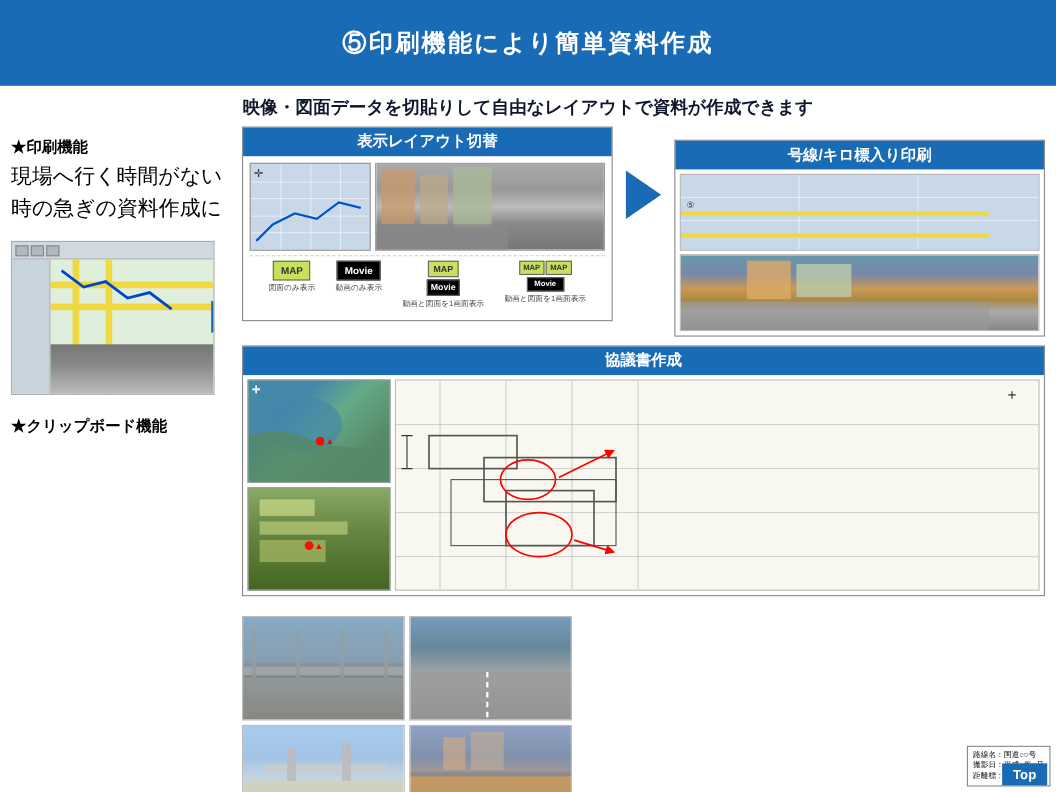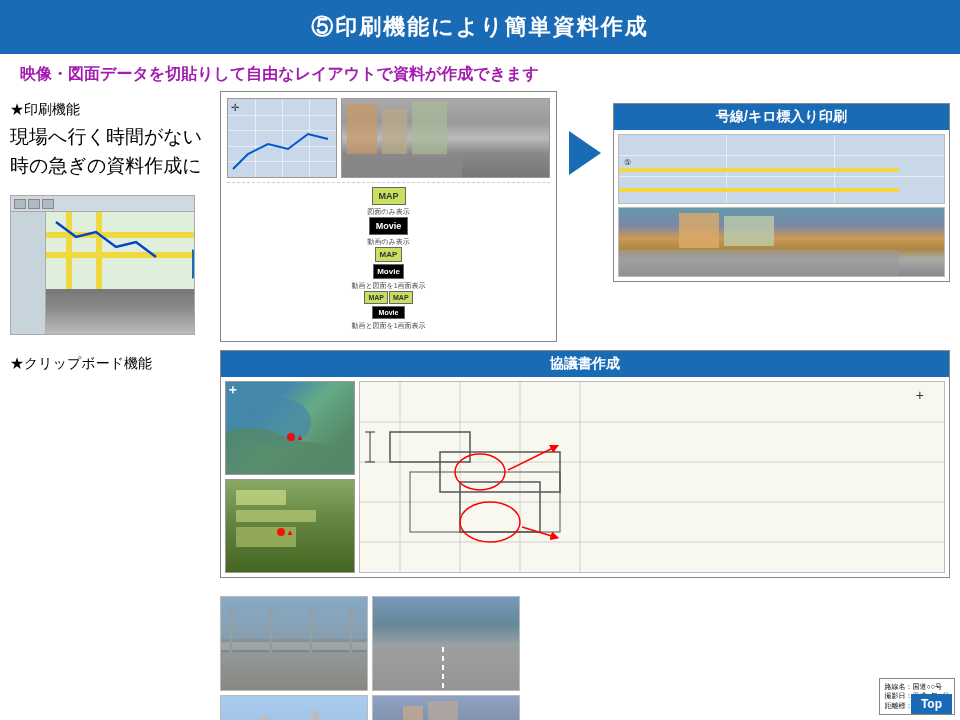--- a/index.html
+++ b/index.html
@@ -12,30 +12,31 @@
       position: relative;
     }
 
     
     #header {
       background: #1a6bb5;
       color: white;
       text-align: center;
       font-size: 22px;
       font-weight: bold;
-      padding: 12px 0;
+      padding: 24px 0;
       letter-spacing: 2px;
     }
 
     
     #subtitle {
-      color: #a21caf;
+      color: #0f172a;
       font-size: 16px;
       font-weight: bold;
       padding: 10px 20px 6px 20px;
+      text-align: center;
     }
 
     
     #main {
       display: flex;
       flex-direction: row;
       padding: 0 10px 0 10px;
       gap: 10px;
       height: calc(720px - 80px);
     }
@@ -44,21 +45,21 @@
     #left-col {
       width: 200px;
       flex-shrink: 0;
       display: flex;
       flex-direction: column;
       padding-top: 10px;
     }
 
     .feature-title {
       font-size: 14px;
-      font-weight: normal;
+      font-weight: bold;
       color: #000;
       margin-bottom: 4px;
     }
 
     .feature-desc {
       font-size: 19px;
       color: #000;
       margin-bottom: 10px;
       line-height: 1.5;
     }
@@ -286,21 +287,21 @@
       font-size: 12px;
       font-weight: bold;
       padding: 3px 10px;
       cursor: pointer;
       border: none;
     }
 
     
     .layout-options-row {
       display: flex;
-      flex-direction: column;
+      flex-direction: row;
       justify-content: space-around;
       padding: 4px 8px;
       border-top: 1px dashed #ccc;
       margin-top: 4px;
     }
 
     .opt-item {
       display: flex;
       flex-direction: column;
       align-items: center;
@@ -510,20 +511,21 @@
 
     <div style="margin-top:20px;"></div>
     <div class="feature-title">★クリップボード機能</div>
   </div>
 
   <div id="right-col">
 
     <div id="right-top">
 
       <div class="panel-box" style="max-width:360px;">
+        <div class="panel-title">表示レイアウト切替</div>
         <div class="panel-content">
 
           <div class="layout-row1">
 
             <div class="map-thumb">
               <div class="grid-map">
                 <div class="grid-line-h" style="top:20%"></div>
                 <div class="grid-line-h" style="top:40%"></div>
                 <div class="grid-line-h" style="top:60%"></div>
                 <div class="grid-line-h" style="top:80%"></div>

